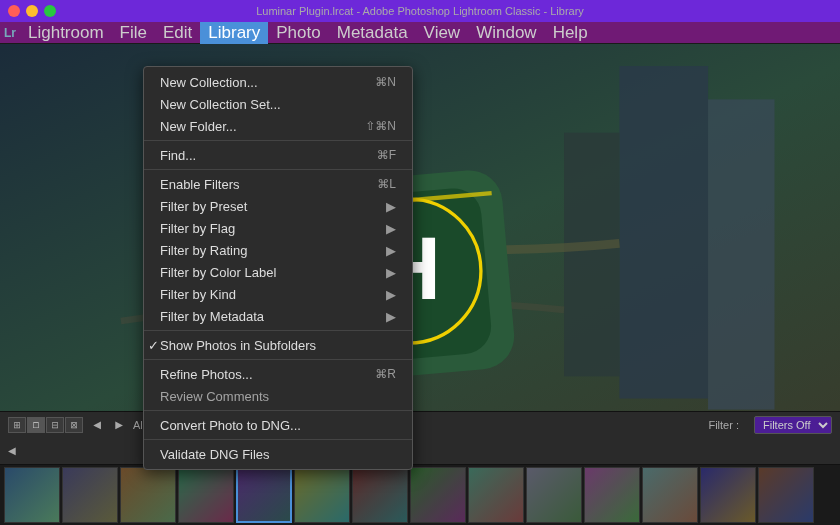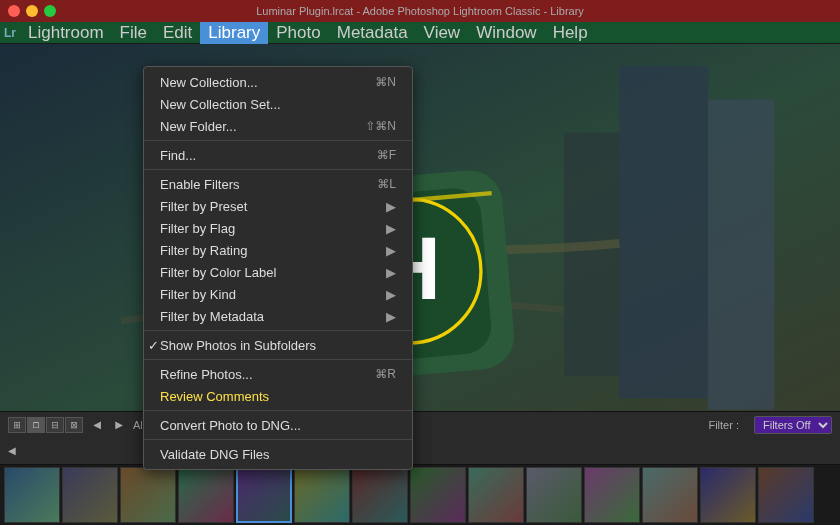--- a/index.html
+++ b/index.html
@@ -9,21 +9,21 @@
       overflow: hidden;
       font-family: -apple-system, BlinkMacSystemFont, 'Helvetica Neue', Arial, sans-serif;
       font-size: 13px;
       background: #3a3a3a;
       position: relative;
     }
 
     
     .title-bar {
       height: 22px;
-      background: #7f1d1d;
+      background: #6d28d9;
       display: flex;
       align-items: center;
       padding: 0 8px;
       position: relative;
     }
     .traffic-lights {
       display: flex;
       gap: 6px;
       align-items: center;
     }
@@ -40,21 +40,21 @@
       left: 50%;
       transform: translateX(-50%);
       color: #aaa;
       font-size: 11px;
       white-space: nowrap;
     }
 
     
     .menu-bar {
       height: 22px;
-      background: #14532d;
+      background: #701a75;
       display: flex;
       align-items: center;
       padding: 0 4px;
       border-bottom: 1px solid #1a1a1a;
     }
     .menu-item {
       padding: 0 8px;
       color: #ccc;
       font-size: 17px;
       cursor: pointer;
@@ -173,21 +173,21 @@
     .dd-item {
       display: flex;
       align-items: center;
       padding: 3px 16px;
       color: #ddd;
       font-size: 13px;
       cursor: pointer;
       position: relative;
       height: 22px;
     }
-    .dd-item.disabled { color: #fde047; cursor: default; }
+    .dd-item.disabled { color: #a3a3a3; cursor: default; }
     .dd-item.checked::before {
       content: '✓';
       position: absolute;
       left: 4px;
       color: #ddd;
     }
     .dd-item .shortcut {
       margin-left: auto;
       color: #999;
       font-size: 12px;

